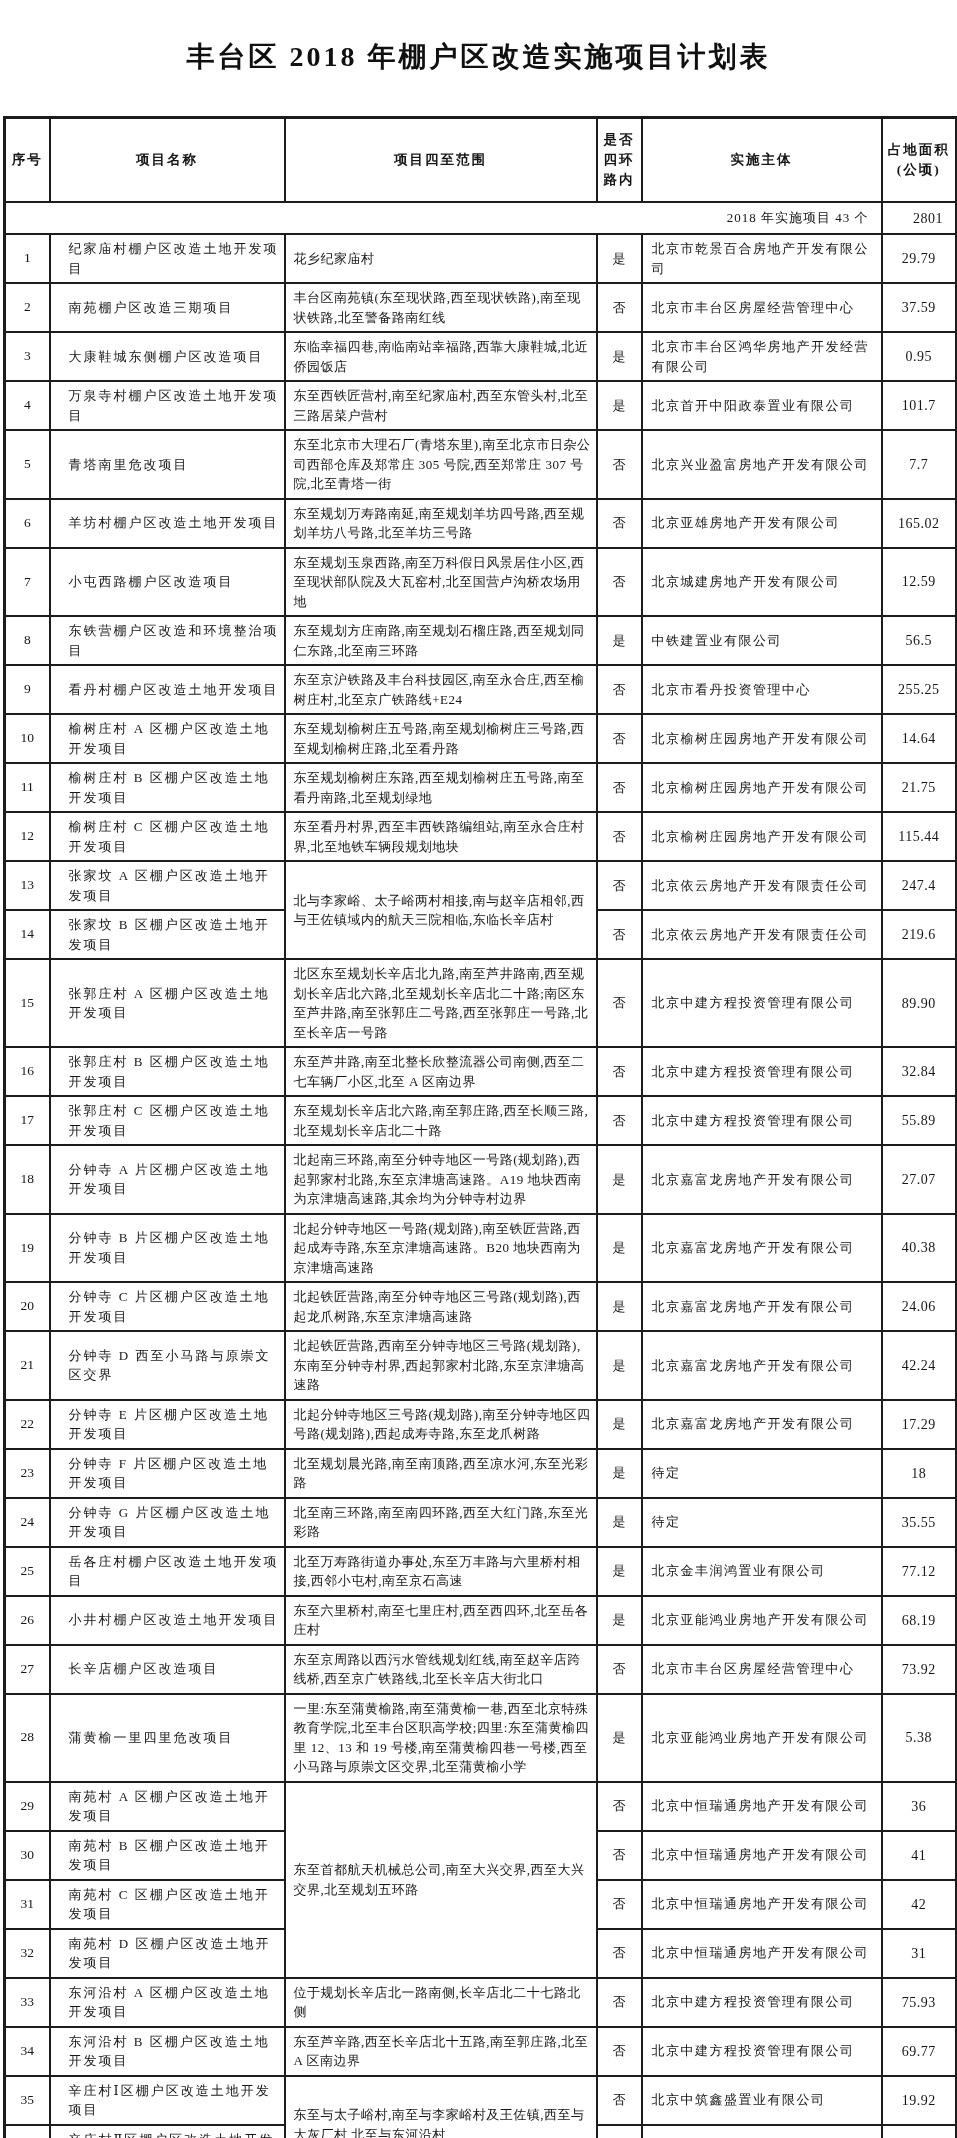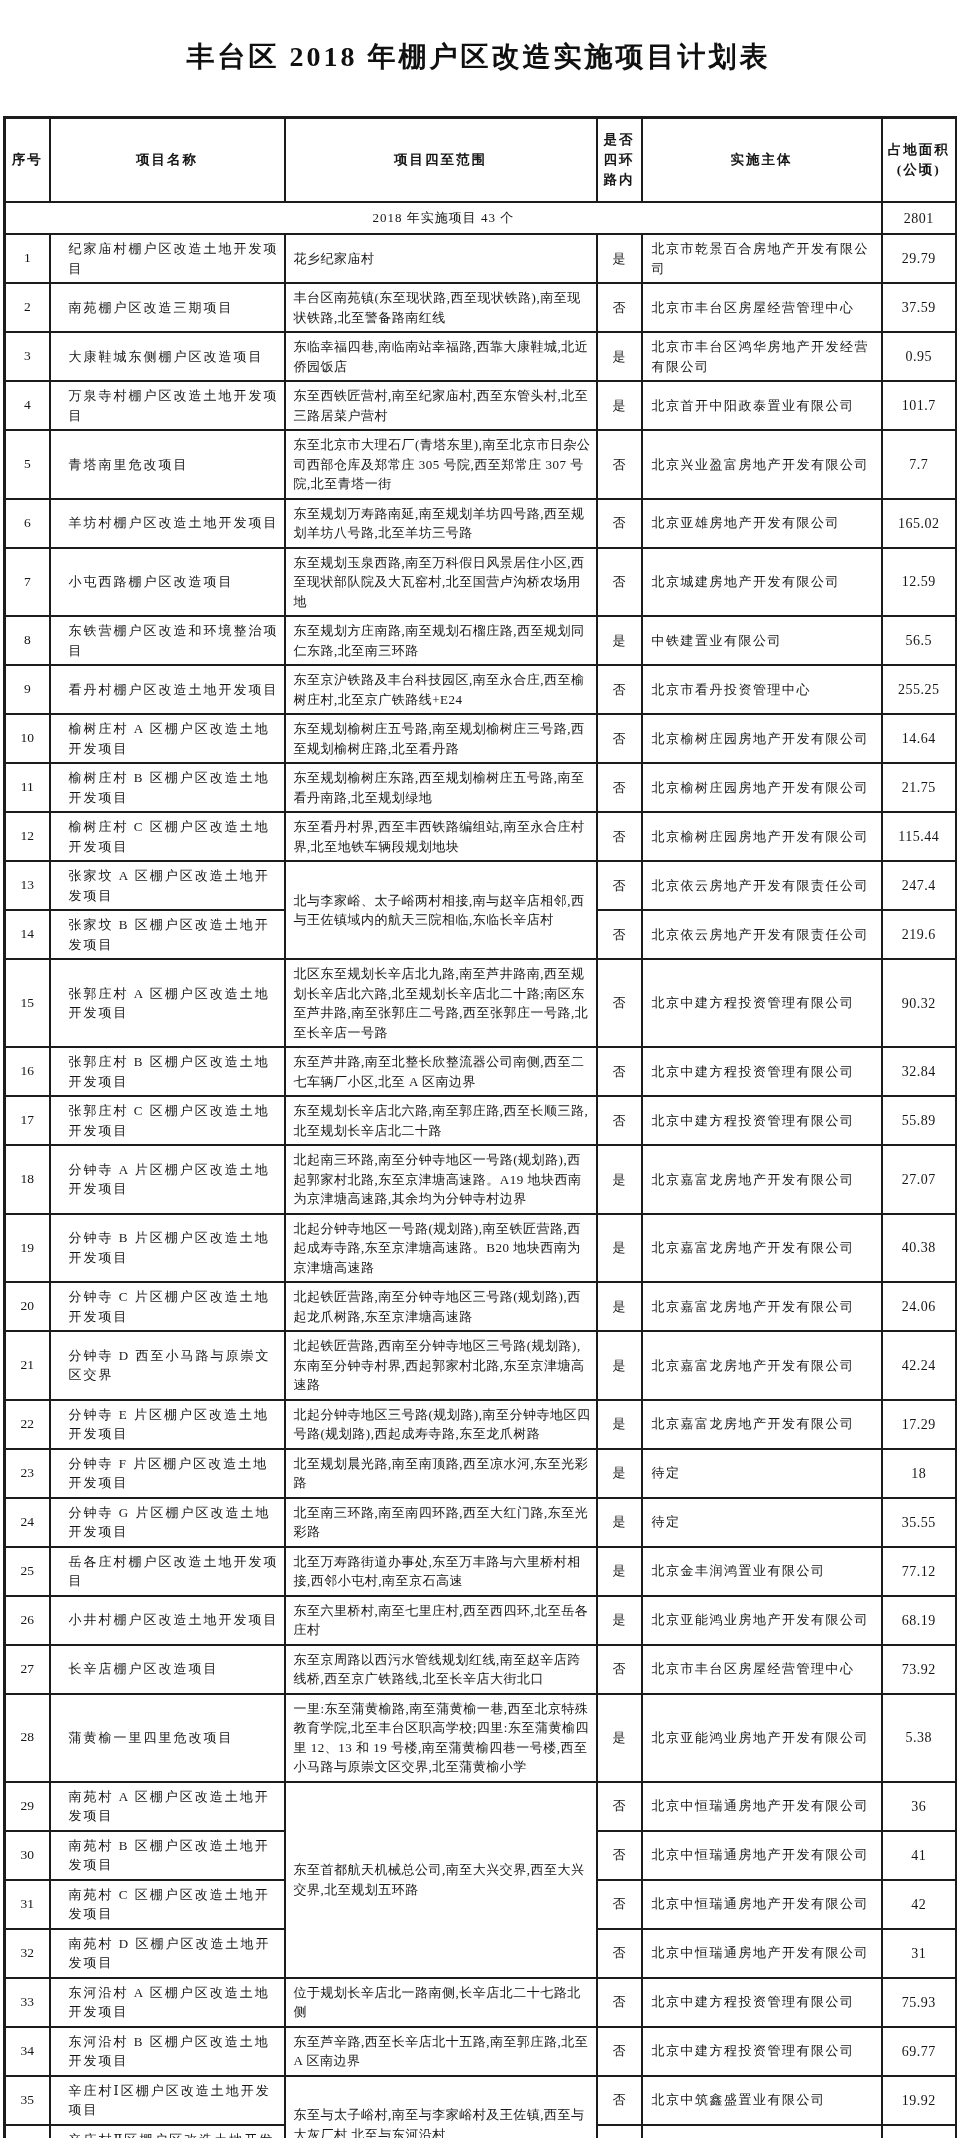--- a/index.html
+++ b/index.html
@@ -48,21 +48,21 @@
     font-size: 13.5px;
     letter-spacing: 2px;
     padding: 2px 3px;
   }
   td.cell-num   { text-align: center; font-size: 13.5px; }
   td.cell-name  { text-align: left; letter-spacing: 2px; padding-left: 18px; }
   td.cell-bound { text-align: left; letter-spacing: 0.5px; padding-left: 8px; }
   td.cell-ring  { text-align: center; }
   td.cell-entity{ text-align: left; letter-spacing: 1.5px; padding-left: 9px; margin-left: 30px; }
   td.cell-area  { text-align: center; font-size: 14px; letter-spacing: 0.5px; }
-  tr.subheader td { height: 26px; padding: 2px 1px; }
+  tr.subheader td { height: 26px; padding: 2px 12px; text-align: right; }
   td.sub-label { text-align: center; letter-spacing: 1px; }
   tr.data-row td { min-height: 20px; }
 </style>
 </head>
 <body>
 
 <div class="page">
   <div class="doc-title">丰台区 2018 年棚户区改造实施项目计划表</div>
 
   <table class="plan">
@@ -199,21 +199,21 @@
           <td class="cell-ring">否</td>
           <td class="cell-entity">北京依云房地产开发有限责任公司</td>
           <td class="cell-area">219.6</td>
         </tr>
         <tr class="data-row">
           <td class="cell-num">15</td>
           <td class="cell-name">张郭庄村 A 区棚户区改造土地开发项目</td>
           <td class="cell-bound" rowspan="1">北区东至规划长辛店北九路,南至芦井路南,西至规划长辛店北六路,北至规划长辛店北二十路;南区东至芦井路,南至张郭庄二号路,西至张郭庄一号路,北至长辛店一号路</td>
           <td class="cell-ring">否</td>
           <td class="cell-entity">北京中建方程投资管理有限公司</td>
-          <td class="cell-area">90.32</td>
+          <td class="cell-area">89.90</td>
         </tr>
         <tr class="data-row">
           <td class="cell-num">16</td>
           <td class="cell-name">张郭庄村 B 区棚户区改造土地开发项目</td>
           <td class="cell-bound" rowspan="1">东至芦井路,南至北整长欣整流器公司南侧,西至二七车辆厂小区,北至 A 区南边界</td>
           <td class="cell-ring">否</td>
           <td class="cell-entity">北京中建方程投资管理有限公司</td>
           <td class="cell-area">32.84</td>
         </tr>
         <tr class="data-row">

